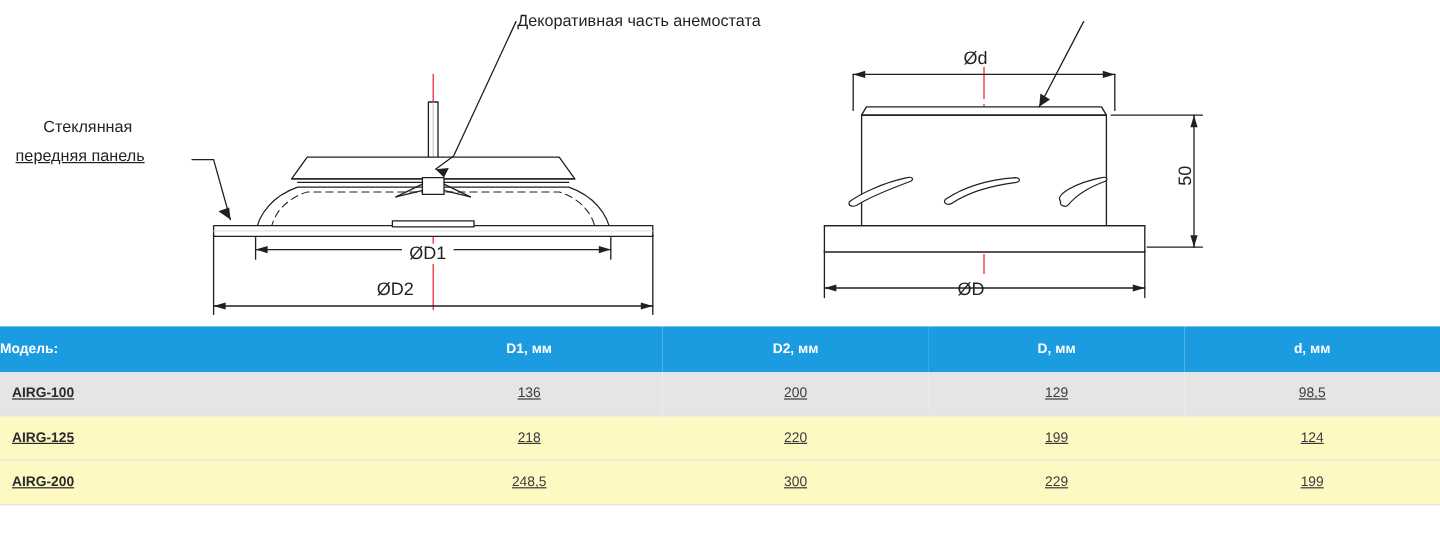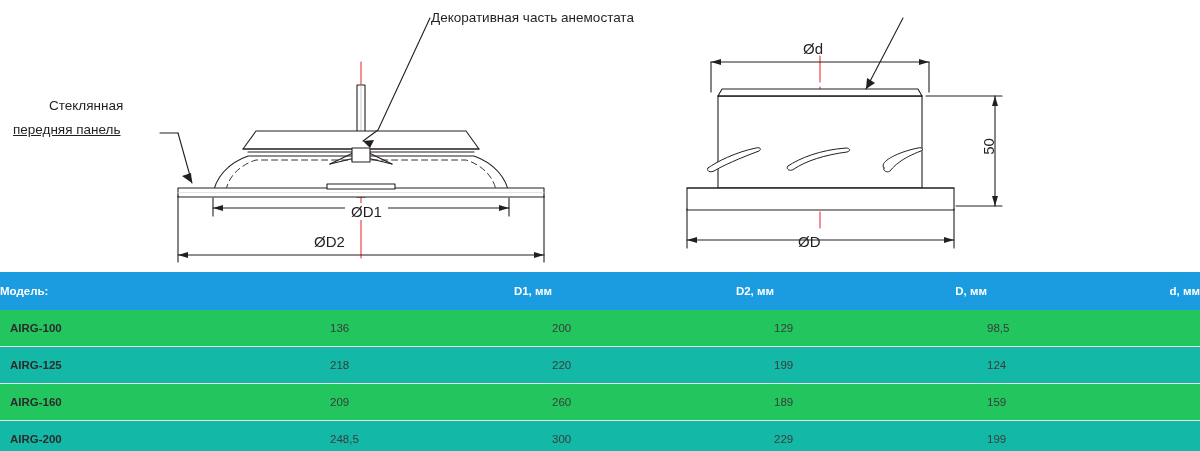--- a/index.html
+++ b/index.html
@@ -63,46 +63,49 @@
     border-collapse: collapse;
     width: 1200px;
     table-layout: fixed;
   }
   table.spec thead th {
     background: #1b9be0;
     color: #ffffff;
     font-size: 11.5px;
     font-weight: bold;
     height: 38px;
-    text-align: right;
+    text-align: center;
     vertical-align: middle;
     padding: 0;
   }
   table.spec thead th.first {
     text-align: left;
   }
   table.spec tbody td {
     height: 36px;
     font-size: 11.5px;
     color: #3b3b3b;
+    text-align: center;
     vertical-align: middle;
     padding: 0;
     border-bottom: 1px solid #e4e4e4;
   }
   table.spec tbody td.first {
     text-align: left;
     padding-left: 10px;
     font-weight: bold;
     color: #2b2b2b;
   }
   table.spec tbody tr.alt td {
-    background: #14b8a6;
+    background: #fef9c3;
+    text-decoration: underline;
   }
   table.spec tbody tr.plain td {
-    background: #22c55e;
+    background: #e5e5e5;
+    text-decoration: underline;
   }
 </style>
 </head>
 <body>
 
 <div id="page">
 
   <div id="drawing">
     <svg width="1200" height="272" viewBox="0 0 1200 272" xmlns="http://www.w3.org/2000/svg">
       <g fill="none" stroke="#231f20" stroke-width="1.1" stroke-linejoin="round" stroke-linecap="round">
@@ -190,24 +193,24 @@
 
           <path d="M903 18 L866 89"></path>
           <path d="M866 89 L867 78 L875 83 Z" fill="#231f20" stroke="none"></path>
         </g>
       </g>
     </svg>
 
     <div class="lbl" style="left:431px; top:10px;">Декоративная часть анемостата</div>
 
 
-    <div class="lbl" style="left:49px; top:98px;">Стеклянная</div>
+    <div class="lbl" style="left:36px; top:98px;">Стеклянная</div>
     <div class="lbl" style="left:13px; top:122px;text-decoration:underline;">передняя панель</div>
 
-    <div class="dim" style="left:335px; top:203px; background:#ffffff; padding:0 6px;margin-left:10px;">ØD1</div>
+    <div class="dim" style="left:335px; top:203px; background:#ffffff; padding:0 6px;">ØD1</div>
     <div class="dim" style="left:314px; top:233px;">ØD2</div>
     <div class="dim" style="left:803px; top:40px;">Ød</div>
     <div class="dim" style="left:798px; top:233px;">ØD</div>
     <div class="dim vert" style="left:974px; top:138px; width:28px; text-align:center;">50</div>
   </div>
 
   <div id="table-wrap">
     <table class="spec">
       <colgroup>
         <col style="width:330px">
@@ -233,27 +236,20 @@
           <td>129</td>
           <td>98,5</td>
         </tr>
         <tr class="alt">
           <td class="first">AIRG-125</td>
           <td>218</td>
           <td>220</td>
           <td>199</td>
           <td>124</td>
         </tr>
-        <tr class="plain">
-          <td class="first">AIRG-160</td>
-          <td>209</td>
-          <td>260</td>
-          <td>189</td>
-          <td>159</td>
-        </tr>
         <tr class="alt">
           <td class="first">AIRG-200</td>
           <td>248,5</td>
           <td>300</td>
           <td>229</td>
           <td>199</td>
         </tr>
       </tbody>
     </table>
   </div>

